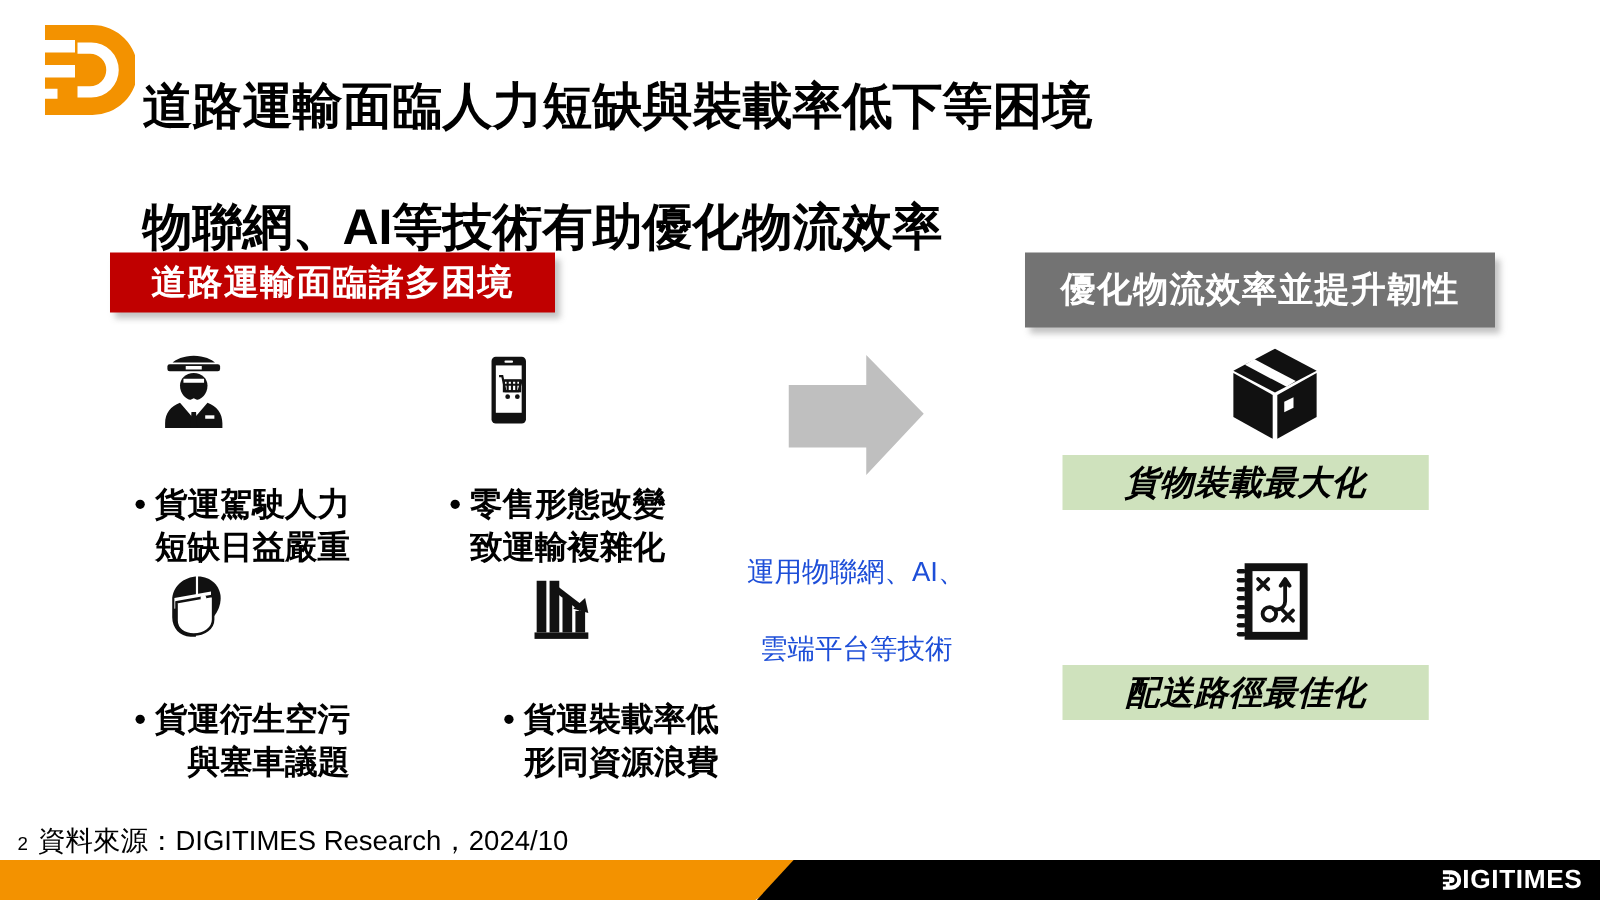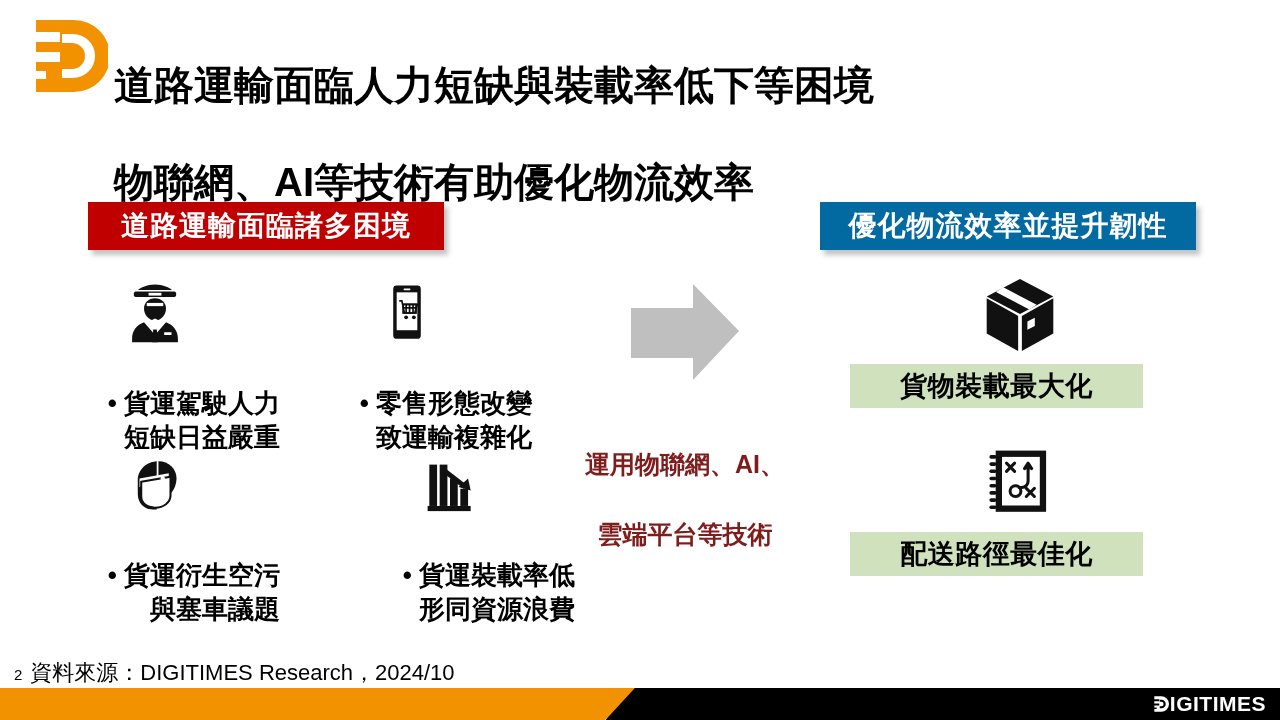--- a/index.html
+++ b/index.html
@@ -25,21 +25,21 @@
 
   
   .banner {
     position: absolute;
     display: flex; align-items: center; justify-content: center;
     color: #ffffff; font-weight: bold; font-size: 28px;
     letter-spacing: 1px;
     box-shadow: 4px 5px 5px rgba(120,120,120,0.45);
   }
   .banner-red { left: 88px; top: 202px; width: 356px; height: 48px; background: #c00000; }
-  .banner-green { left: 820px; top: 202px; width: 376px; height: 48px; background: #0369a1; }
+  .banner-green { left: 820px; top: 202px; width: 376px; height: 60px; background: #737373; }
 
   
   .problems { position: absolute; left: 20px; top: 272px; width: 520px; height: 340px; }
   .prob-cell { position: absolute; width: 250px; height: 170px; }
   .prob-c1 { left: 10px;  top: 0px; }
   .prob-c2 { left: 262px; top: 0px; }
   .prob-c3 { left: 10px;  top: 172px; }
   .prob-c4 { left: 276px; top: 172px; margin-left: 29px; }
 
   .prob-icon {
@@ -53,28 +53,28 @@
     white-space: pre-line;
   }
   .prob-l2 { display: block; padding-left: 20px; }
 
   
   .center-col { position: absolute; left: 560px; top: 280px; width: 250px; }
   .arrow-wrap { display: flex; justify-content: center; }
   .center-caption {
     margin-top: 22px;
     text-align: center;
-    color: #7f1d1d;
-    font-size: 25px; font-weight: bold; line-height: 1.4;
+    color: #1d4ed8;
+    font-size: 22px; font-weight: normal; line-height: 1.4;
     white-space: pre-line;
   }
 
   
   .solutions { position: absolute; left: 830px; top: 272px; width: 400px; }
-  .sol-item { position: absolute; width: 340px; }
+  .sol-item { position: absolute; width: 340px; font-style: italic; }
   .sol-1 { left: 20px; top: 0px; }
   .sol-2 { left: 20px; top: 168px; }
   .sol-icon { height: 86px; display: flex; align-items: center; justify-content: center; }
   .sol-label {
     margin-top: 6px;
     width: 293px; height: 44px;
     background: #cfe2bd;
     display: flex; align-items: center; justify-content: center;
     font-size: 27px; font-weight: bold; color: #000;
     letter-spacing: 0.5px;

